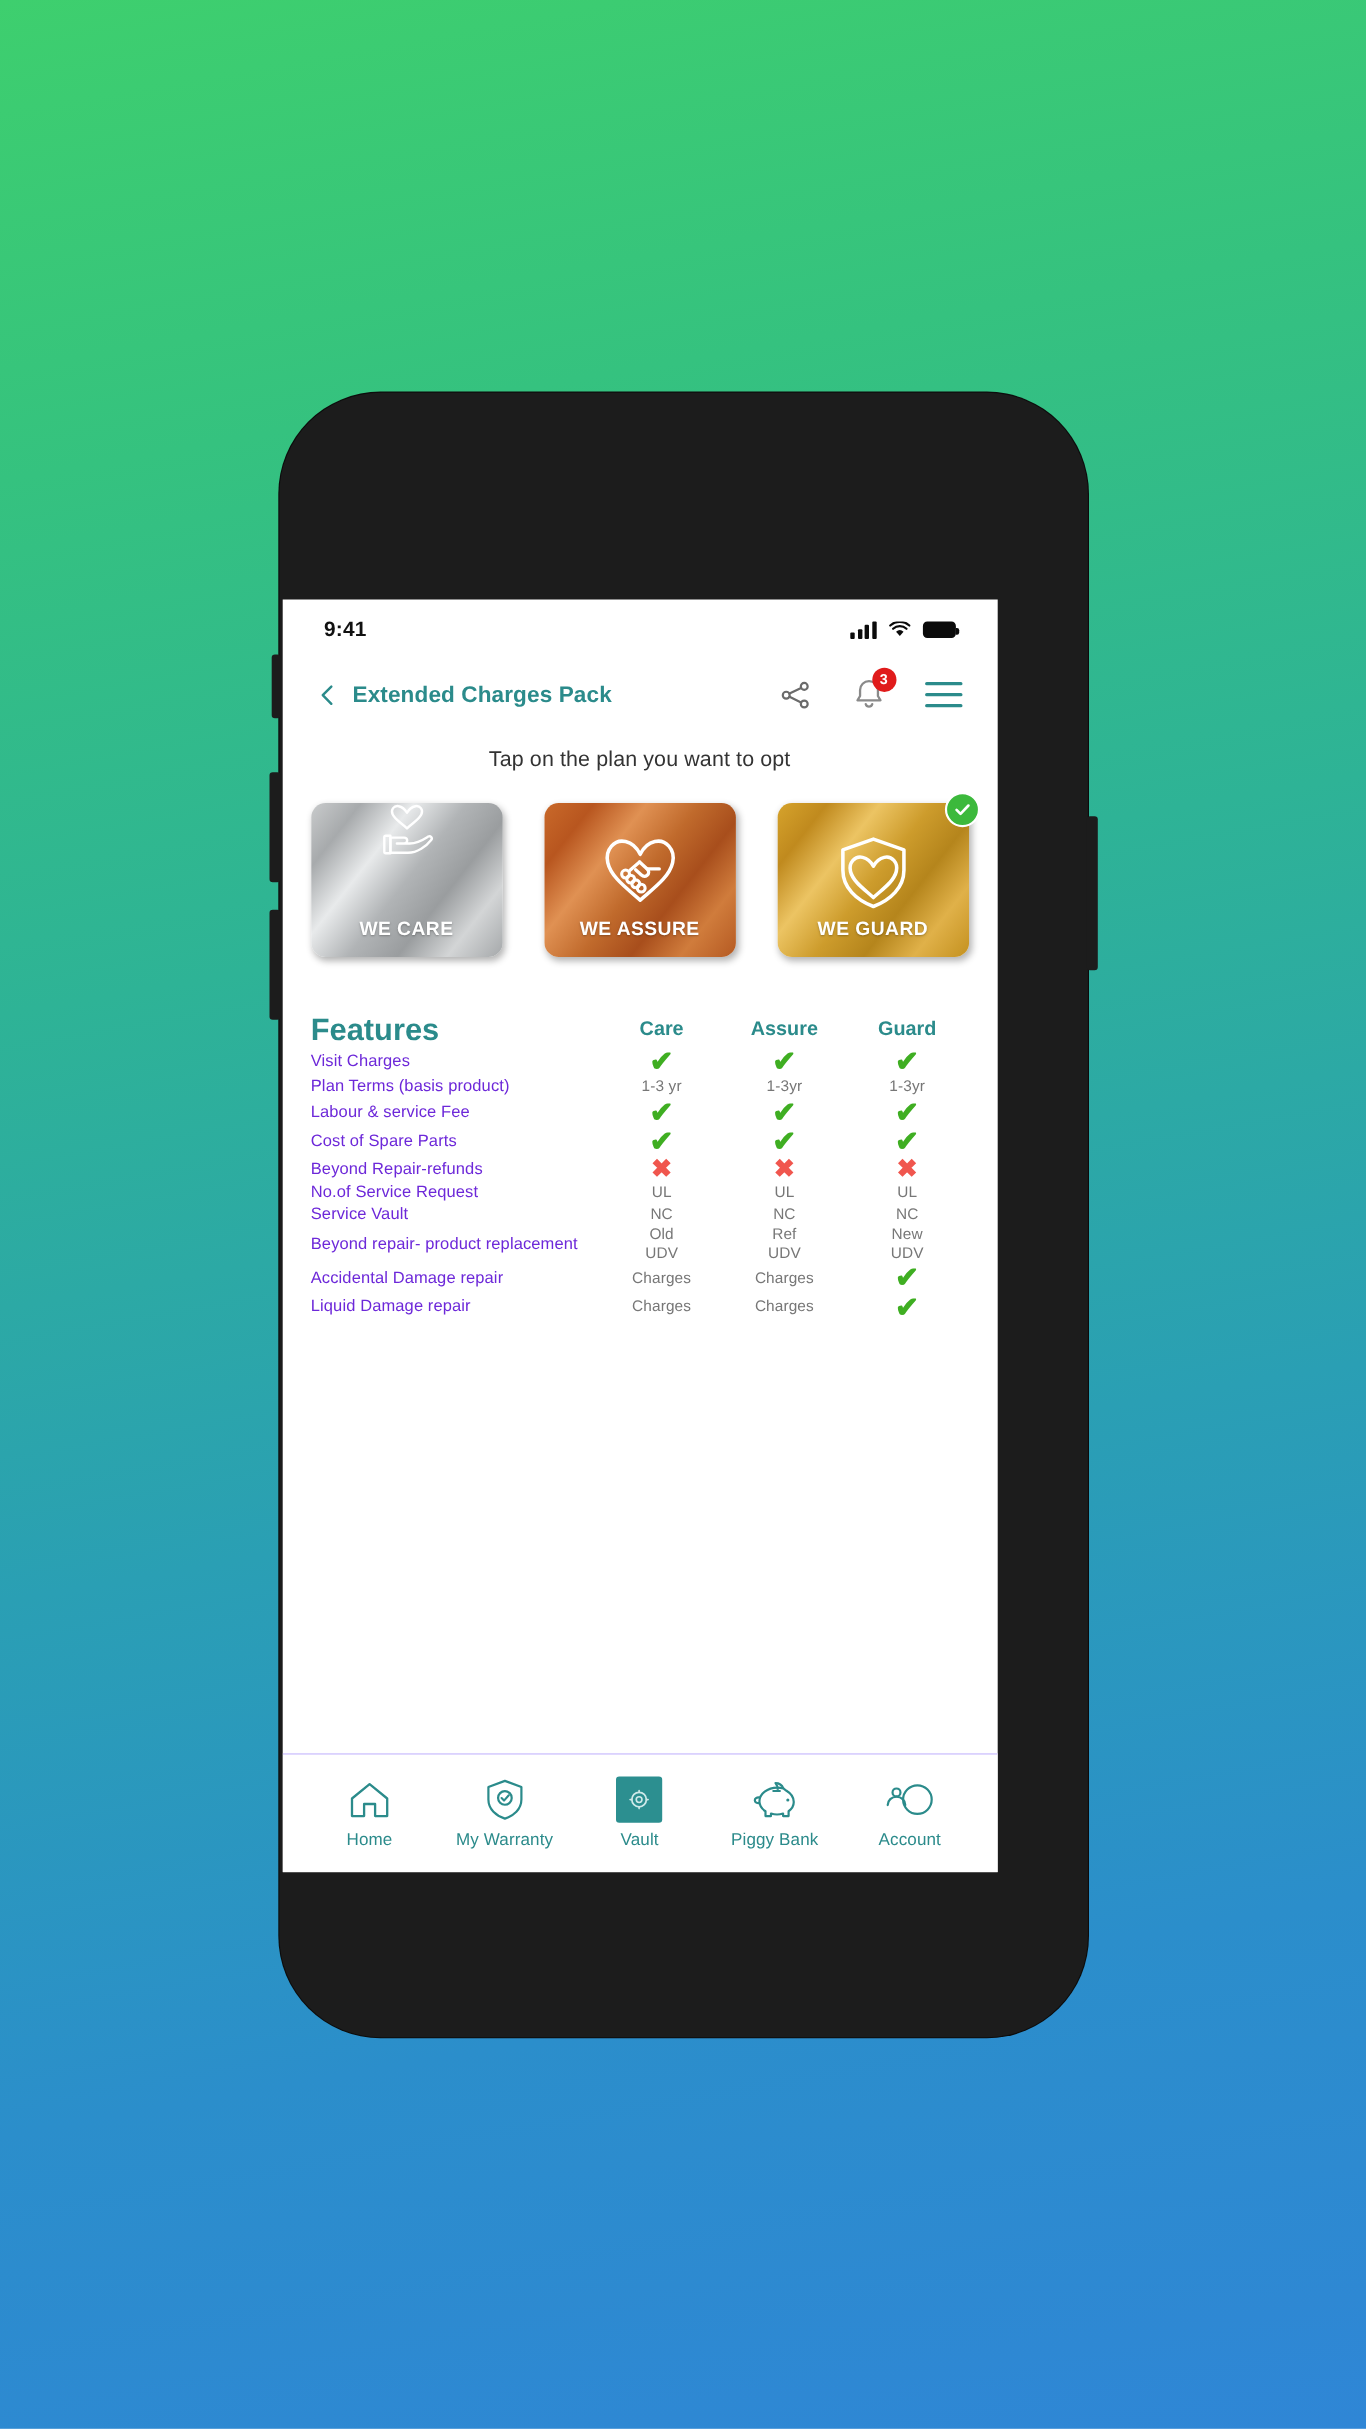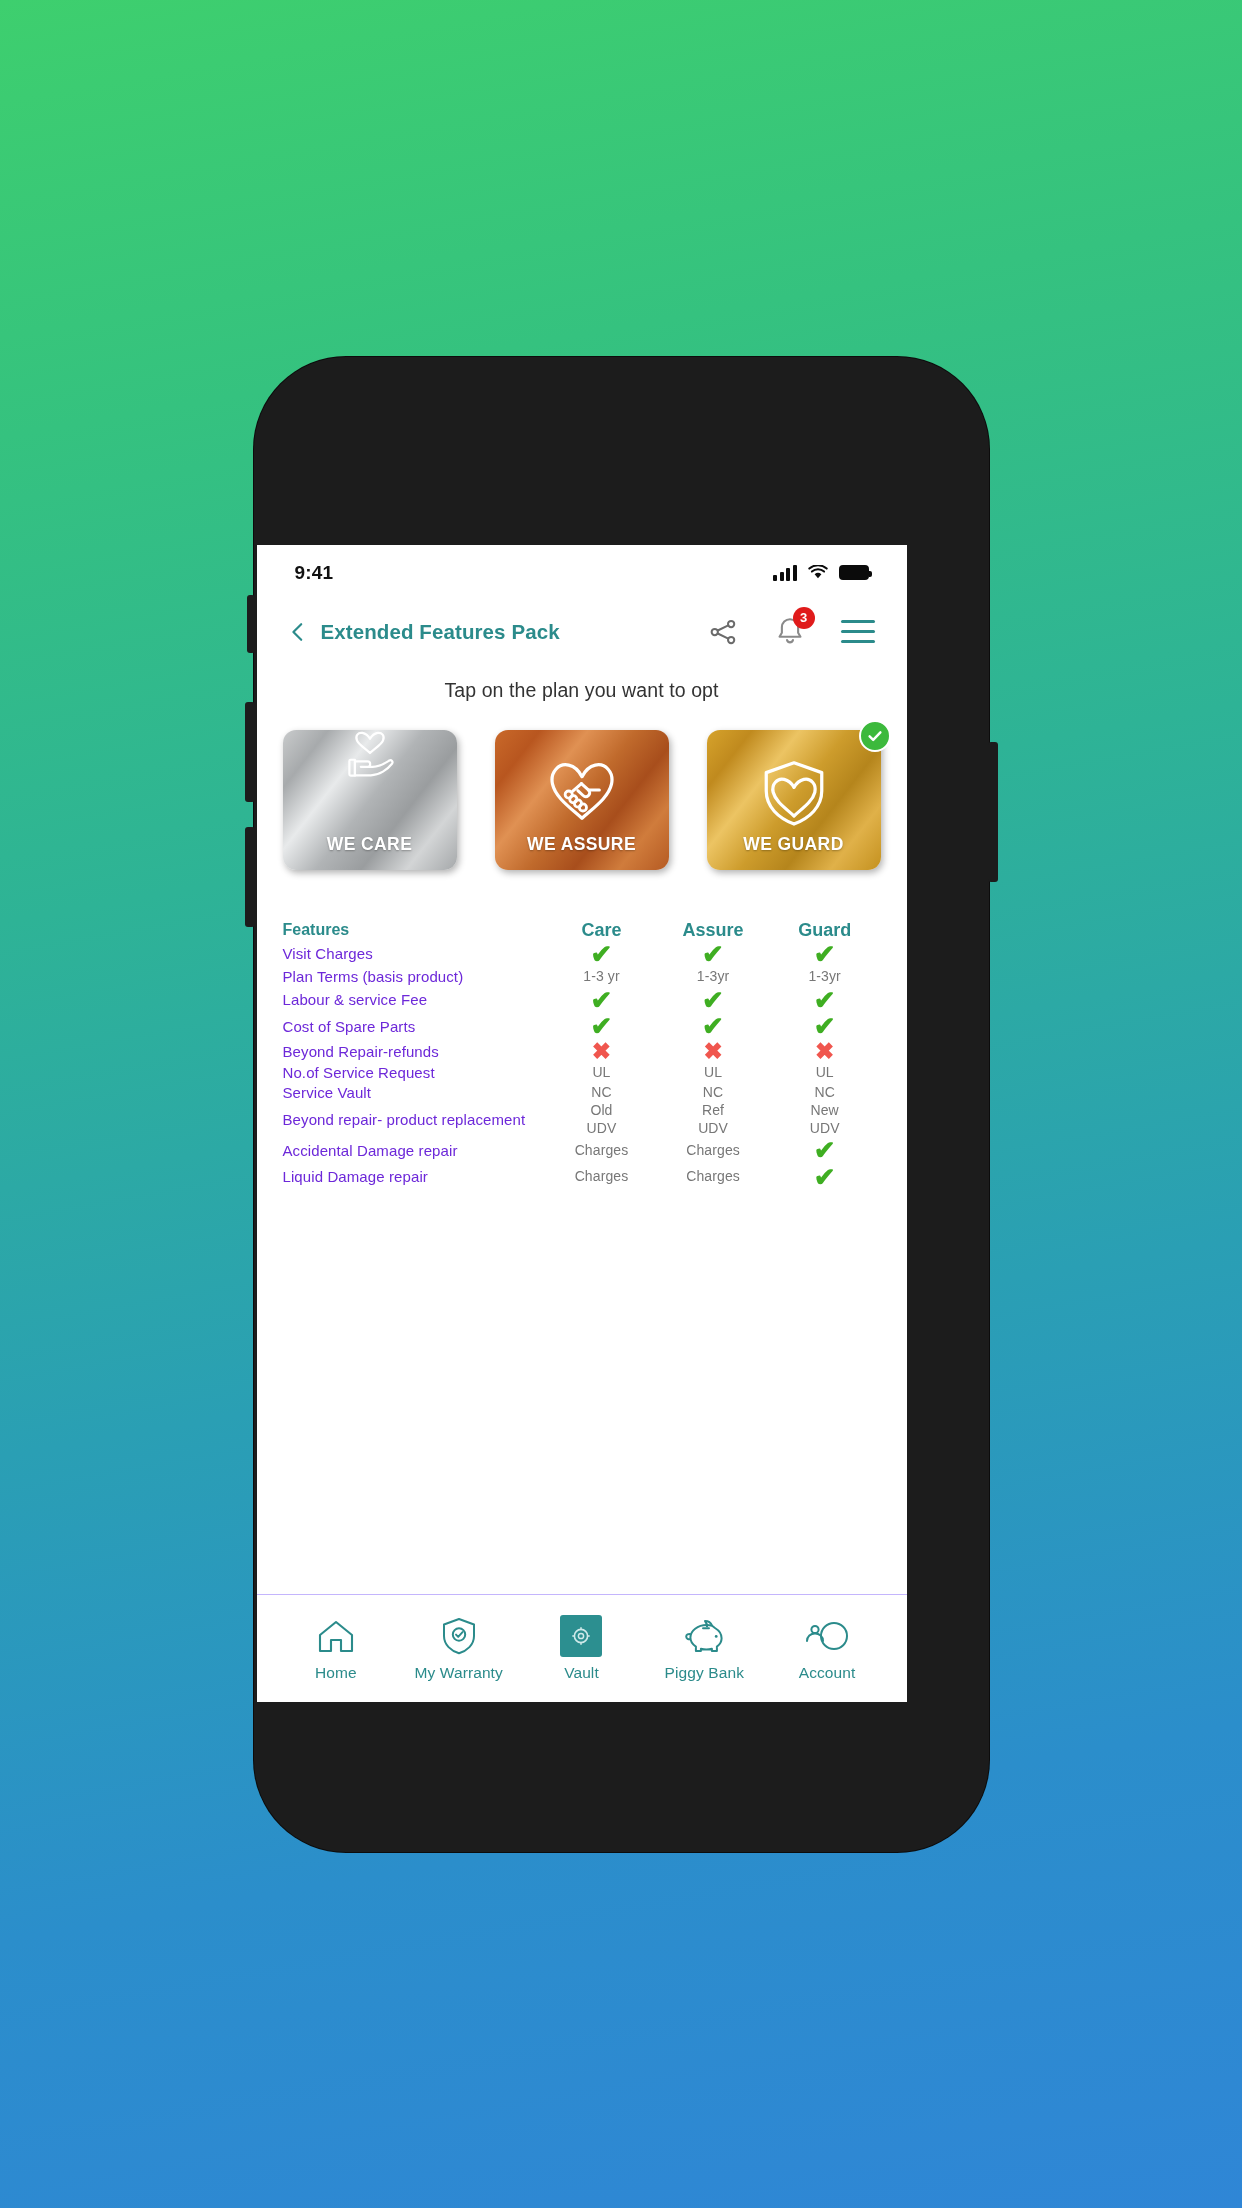--- a/index.html
+++ b/index.html
@@ -124,21 +124,21 @@
     display: flex; align-items: center; justify-content: center;
   }
 
   
   .table-wrap { padding: 50px 26px 0 26px; }
   table.feat { width: 100%; border-collapse: collapse; table-layout: fixed; }
   table.feat th, table.feat td { padding: 0; }
   .col-feature { width: 44%; }
   .col-plan { width: 18.66%; }
   .th-features {
-    text-align: left; font-size: 16px; font-weight: bold; color: #2b8b8b;
+    text-align: left; font-size: 28px; font-weight: bold; color: #2b8b8b;
     padding-left: 4px; padding-bottom: 20px;
   }
   .th-plan {
     font-size: 18px; font-weight: bold; color: #2b8b8b;
     text-align: center; padding-bottom: 20px;
   }
   .feat-name {
     font-size: 15px; color: #6d28d9; text-align: left;
     padding: 9px 6px 9px 20px; line-height: 1.30; letter-spacing: .1px;
   }
@@ -200,21 +200,21 @@
           <path d="M1.3 3.6 a13 13 0 0 1 17.4 0" stroke="#0b0b0b" stroke-width="2" fill="none" stroke-linecap="round"></path>
         </svg>
         <span class="batt"></span>
       </div>
     </div>
 
     <div class="appbar">
       <svg class="back-chevron" viewBox="0 0 24 24">
         <path d="M15.5 3.5 L7 12 l8.5 8.5" fill="none" stroke="#2b8b8b" stroke-width="2.4" stroke-linecap="round" stroke-linejoin="round"></path>
       </svg>
-      <div class="appbar-title">Extended Features Pack</div>
+      <div class="appbar-title">Extended Charges Pack</div>
 
       <div class="appbar-actions">
         <span class="ic">
           <svg width="32" height="30" viewBox="0 0 24 24">
             <circle cx="18.5" cy="5.6" r="2.5" fill="none" stroke="#6b6b6b" stroke-width="1.6"></circle>
             <circle cx="5.4" cy="12" r="2.5" fill="none" stroke="#6b6b6b" stroke-width="1.6"></circle>
             <circle cx="18.5" cy="18.4" r="2.5" fill="none" stroke="#6b6b6b" stroke-width="1.6"></circle>
             <path d="M7.8 10.8 L16.2 6.7 M7.8 13.2 L16.2 17.3" stroke="#6b6b6b" stroke-width="1.6" stroke-linecap="round"></path>
           </svg>
         </span>

